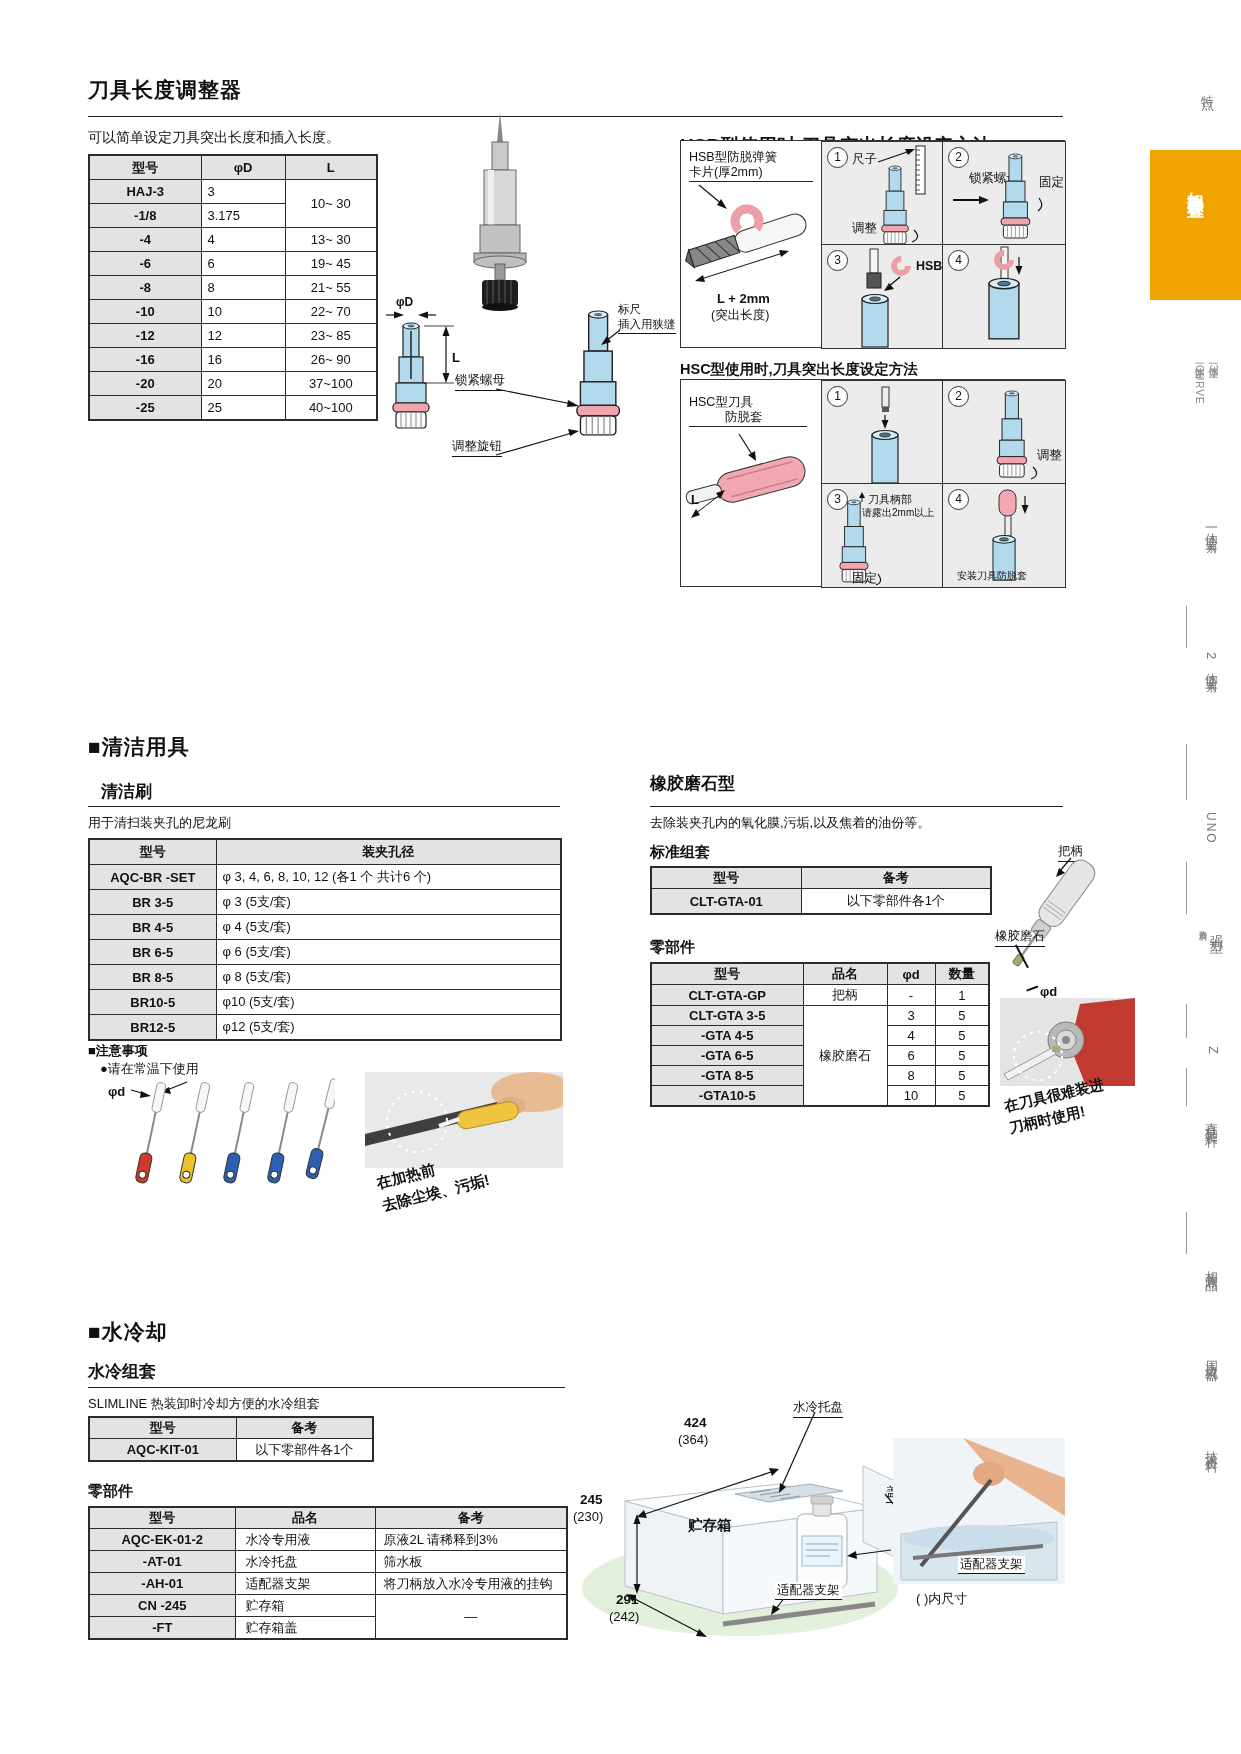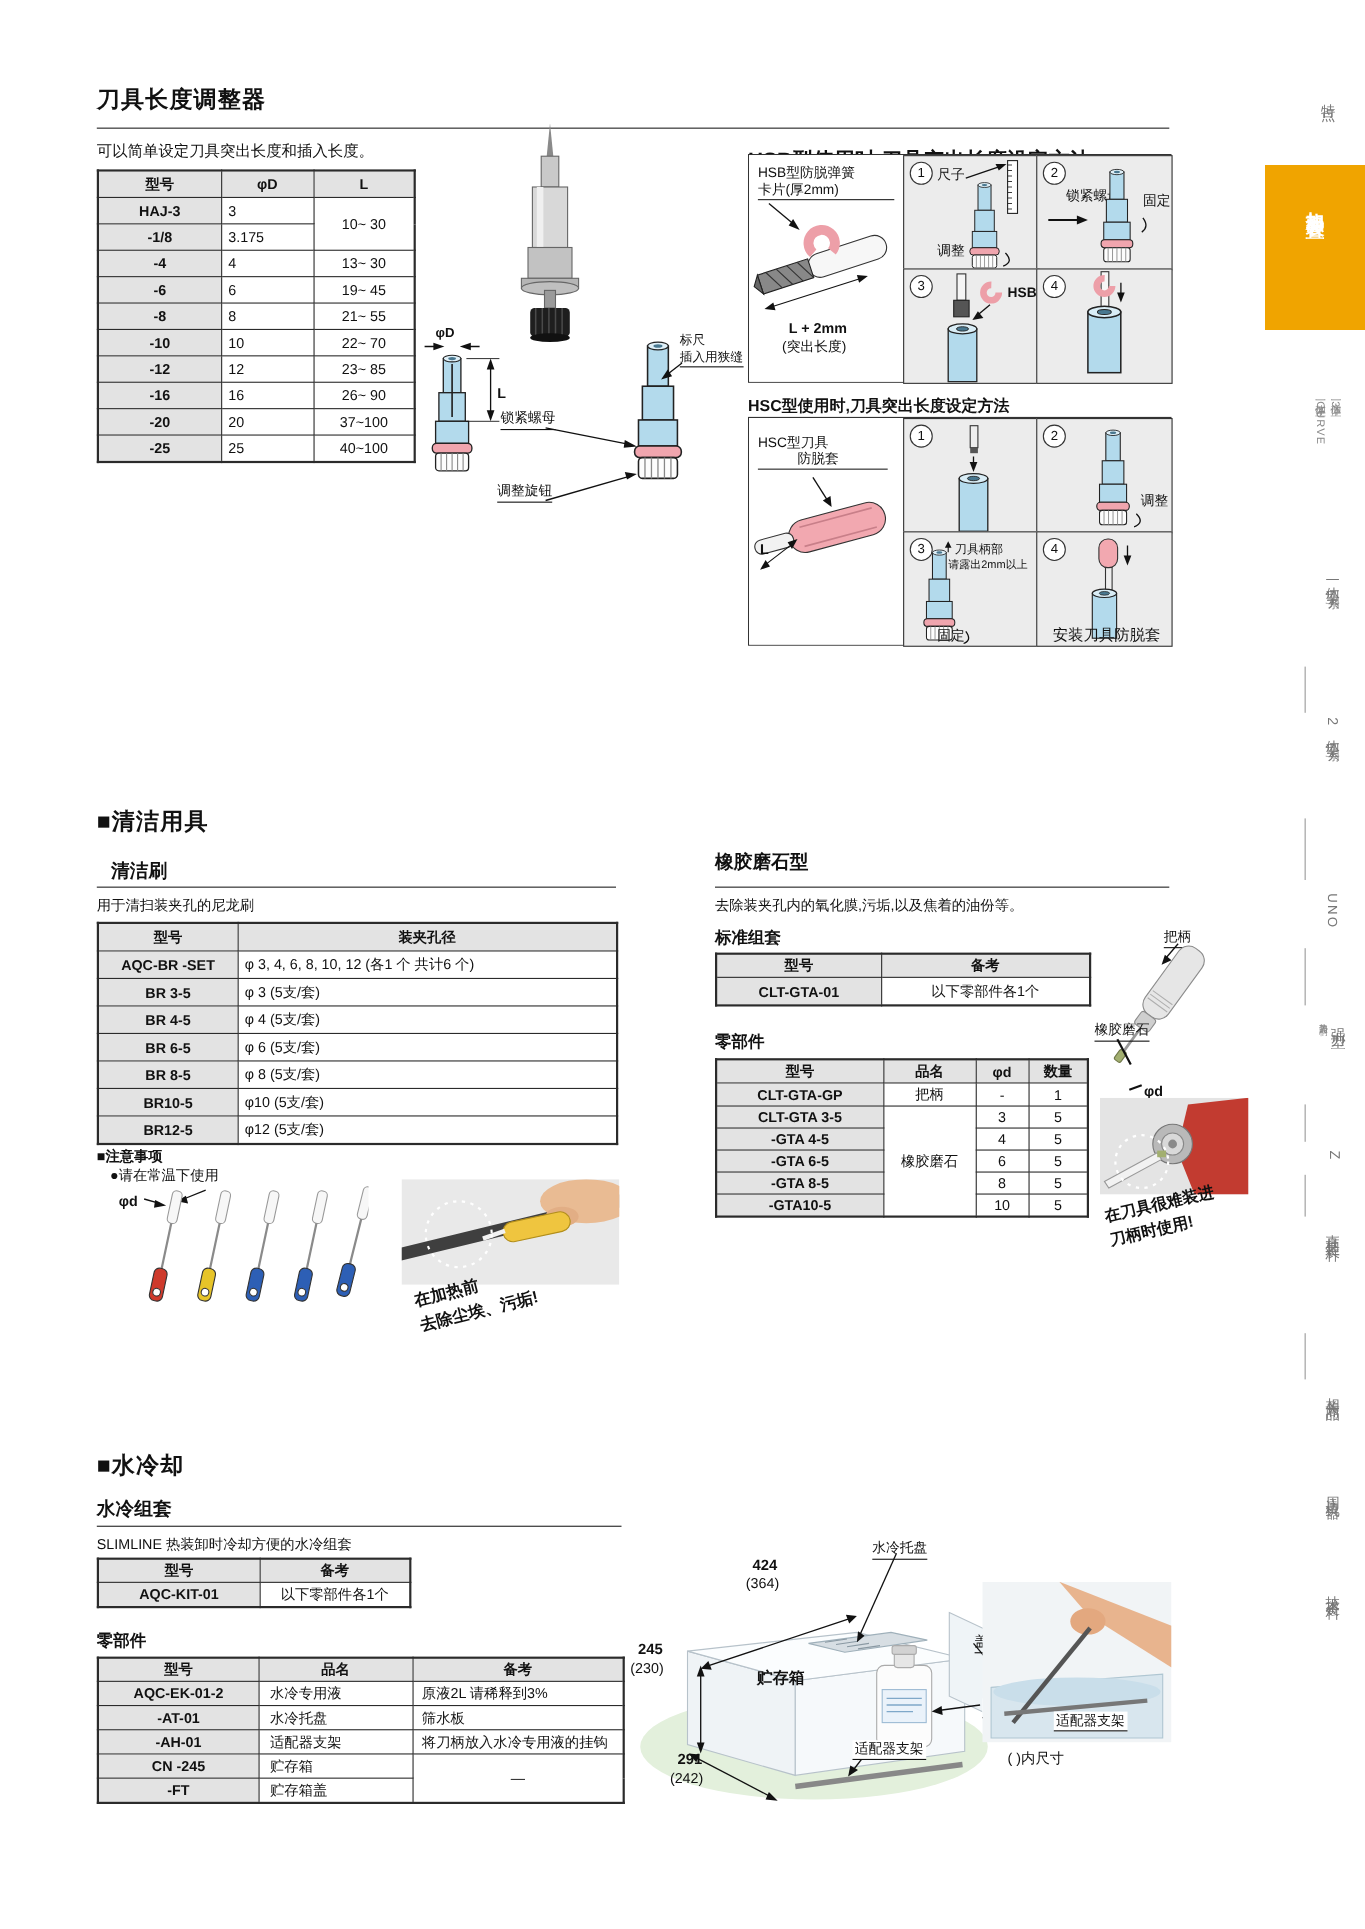--- a/index.html
+++ b/index.html
@@ -321,21 +321,21 @@
       <span class="circ abs" style="left:5px;top:5px;">4</span>
       <svg class="abs" style="left:0;top:0;" width="122" height="103">
         <rect x="62" y="26" width="6" height="26" fill="#EEE" stroke="#333"></rect>
         <rect x="56" y="6" width="17" height="26" rx="8" fill="#F2A8B0" stroke="#333"></rect>
         <line x1="82" y1="12" x2="82" y2="24" stroke="#111" stroke-width="1.2"></line>
         <polygon points="82,30 78.5,21 85.5,21" fill="#111"></polygon>
         <g transform="translate(50,52) scale(0.85)">
             <use href="#bluecyl"></use>
           </g>
       </svg>
-      <div class="abs lbl" style="left:14px;top:85px;font-size:14px;">安装刀具防脱套</div>
+      <div class="abs lbl" style="left:14px;top:85px;font-size:10px;">安装刀具防脱套</div>
     </div>
   </div>
 
   <div class="abs t-xl" style="left:88px;top:733px;">■清洁用具</div>
   <div class="abs t-lg" style="left:88px;top:780px;margin-left:13px;">清洁刷</div>
   <div class="abs rule" style="left:88px;top:806px;width:472px;"></div>
   <div class="abs t-sm" style="left:88px;top:814px;">用于清扫装夹孔的尼龙刷</div>
 
   <table class="abs ct brt" style="left:88px;top:838px;">
     <colgroup>

